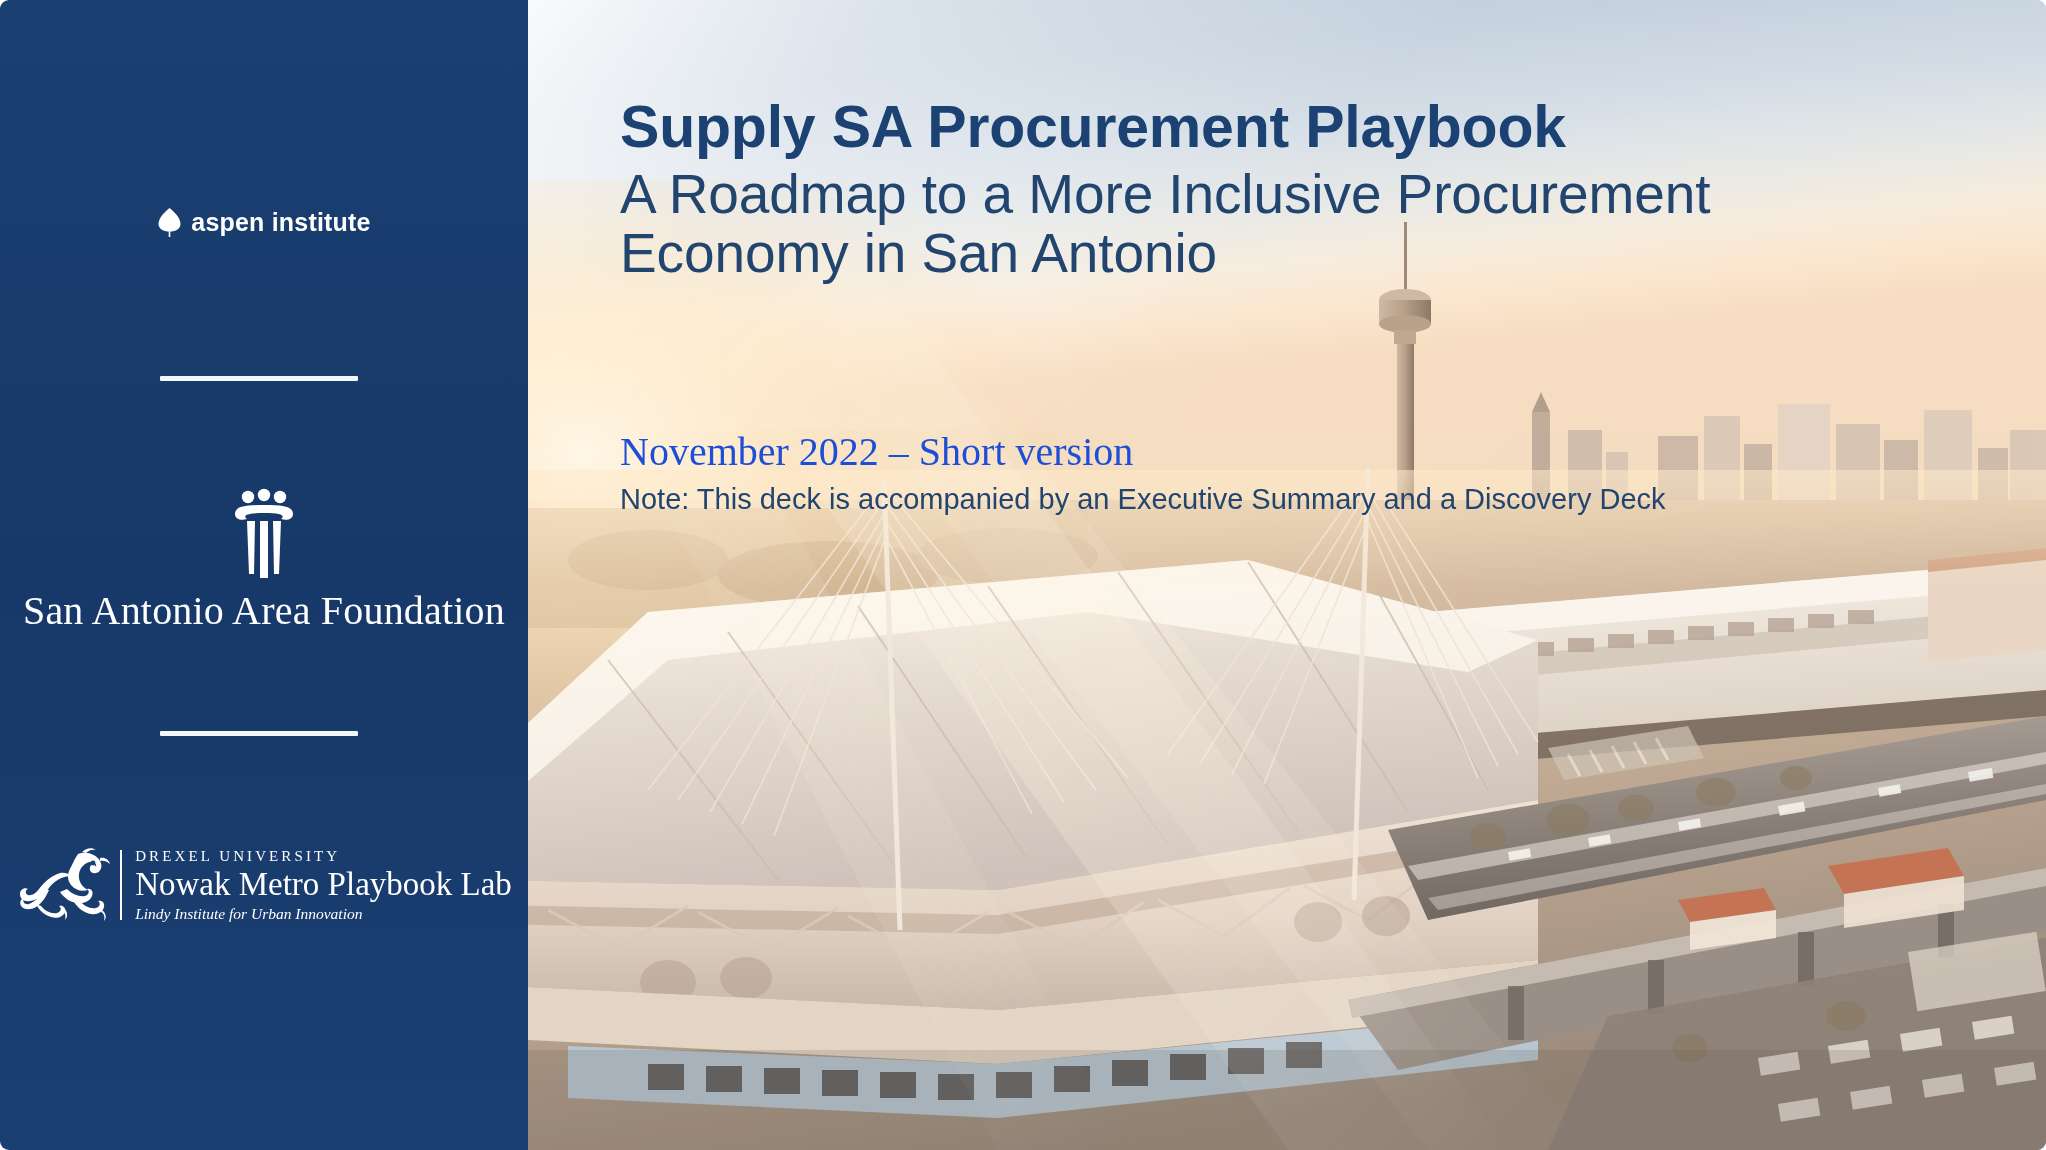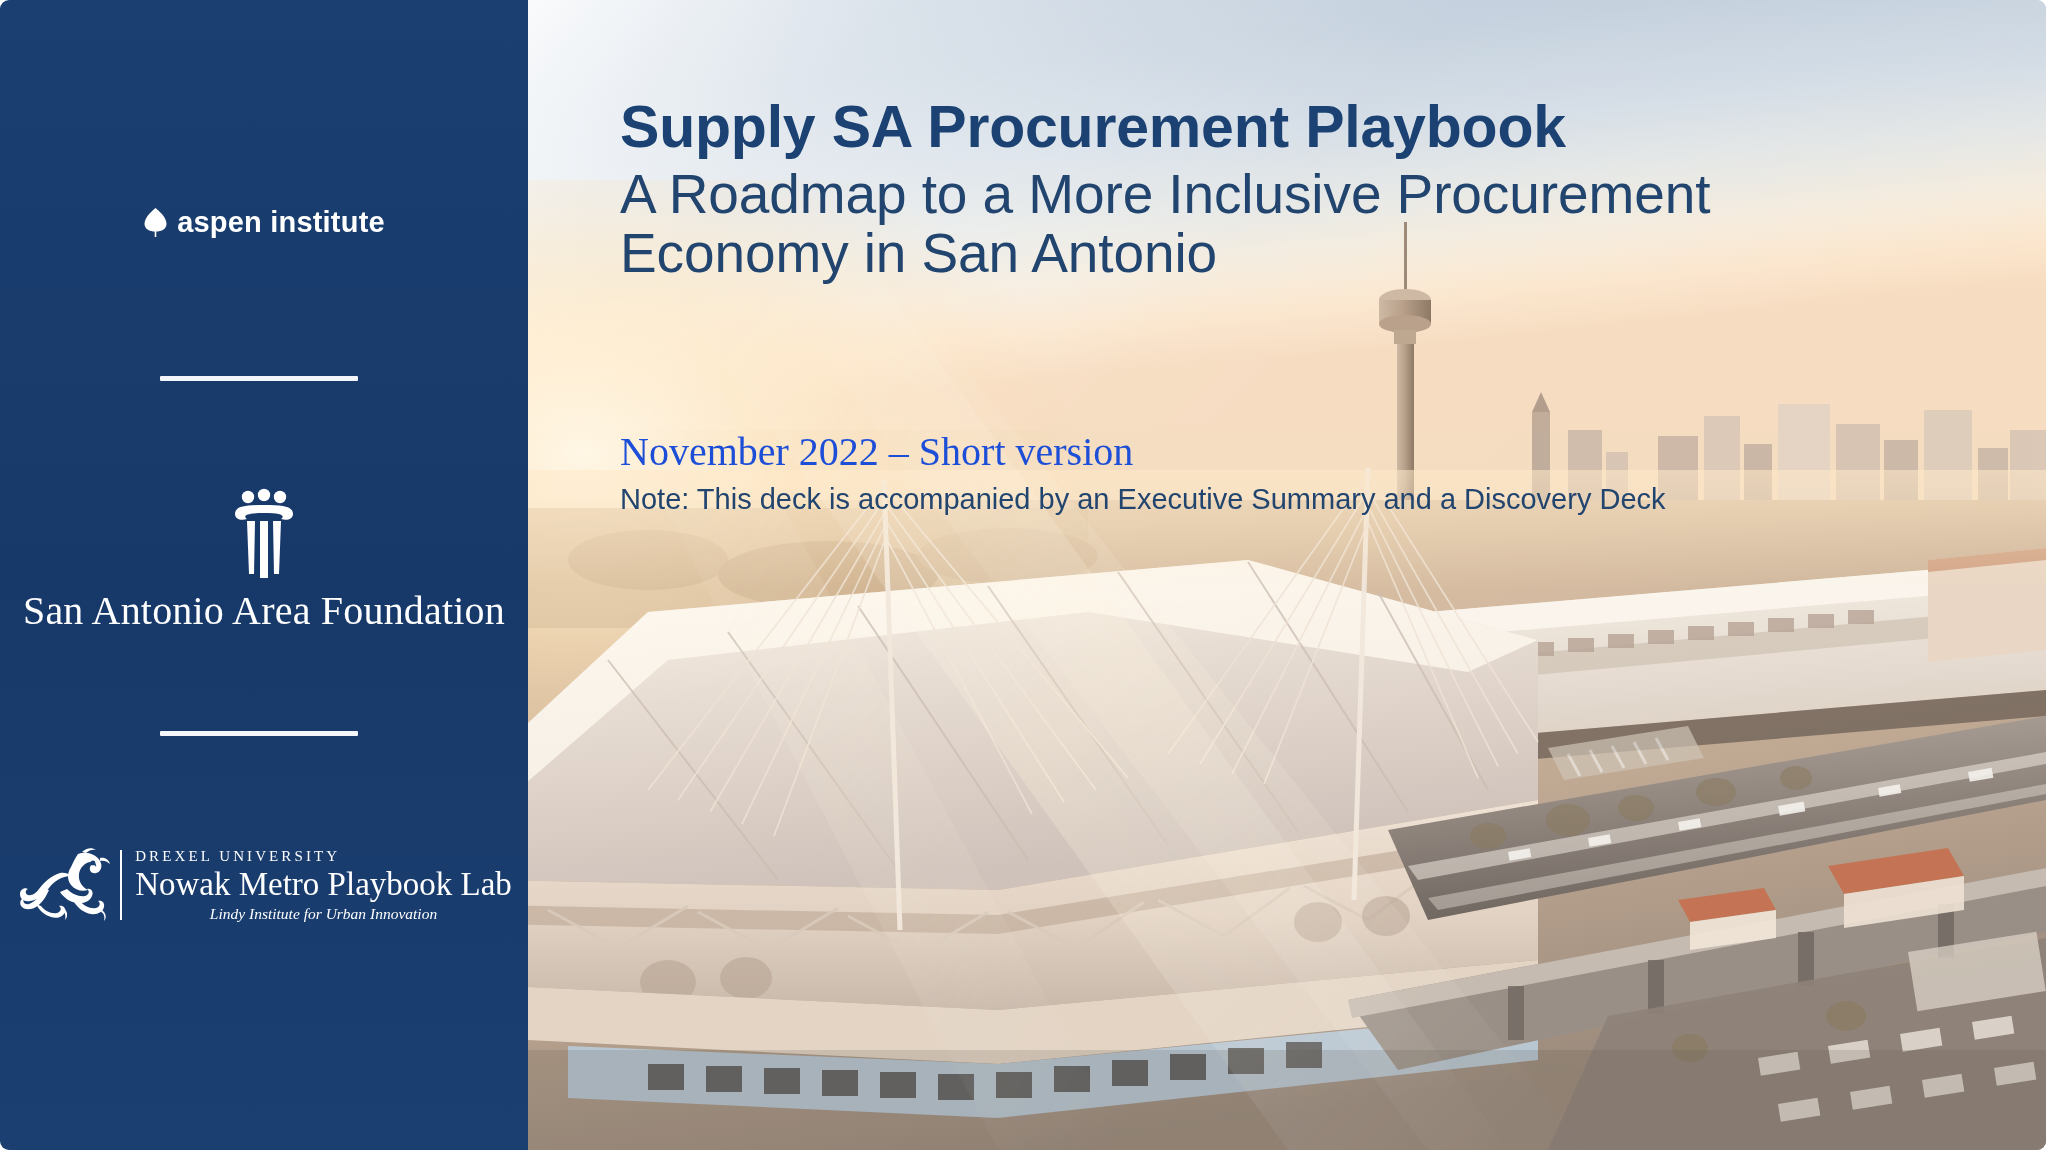--- a/index.html
+++ b/index.html
@@ -66,21 +66,21 @@
     gap: 9px;
   }
   .aspen-leaf {
     display: block;
     width: 25px;
     height: 30px;
   }
   .aspen-sub-text {
     font-family: "Liberation Sans", sans-serif;
     font-weight: bold;
-    font-size: 29px;
+    font-size: 25px;
     letter-spacing: 0.2px;
     color: #ffffff;
     line-height: 1;
   }
 
   
   .divider {
     position: absolute;
     left: 160px;
     width: 198px;
@@ -146,21 +146,20 @@
     margin-top: 1px;
   }
   .nowak-lindy {
     font-family: "Liberation Serif", serif;
     font-style: italic;
     font-size: 15.5px;
     color: #ffffff;
     line-height: 1.1;
     white-space: nowrap;
     margin-top: 2px;
-    text-align: center;
   }
 
   
   #photo {
     position: absolute;
     left: 528px; top: 0;
     width: 1518px;
     height: 1150px;
     overflow: hidden;
     background: #cfd8e2;

